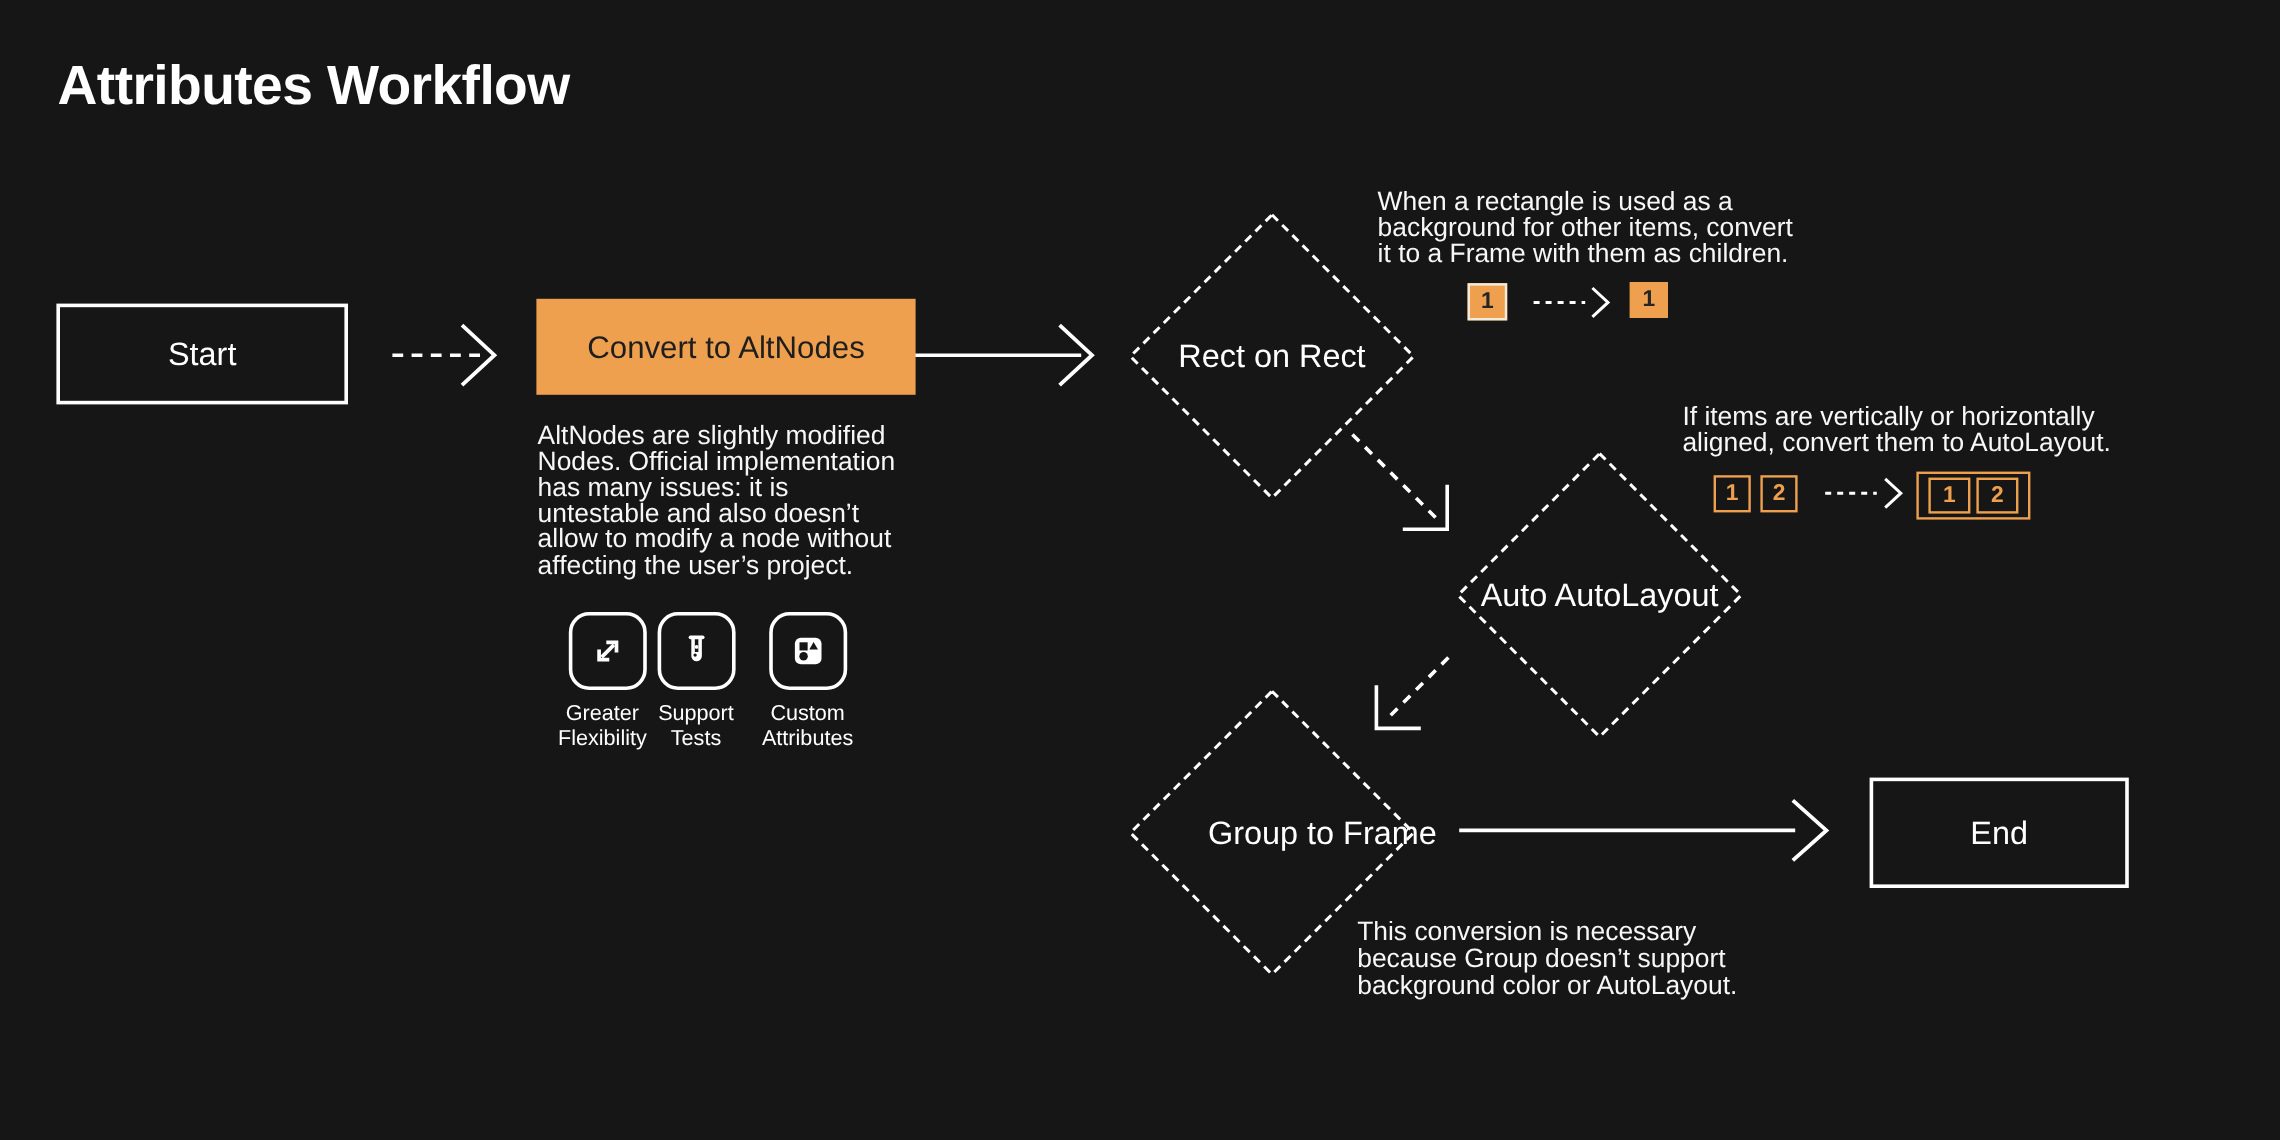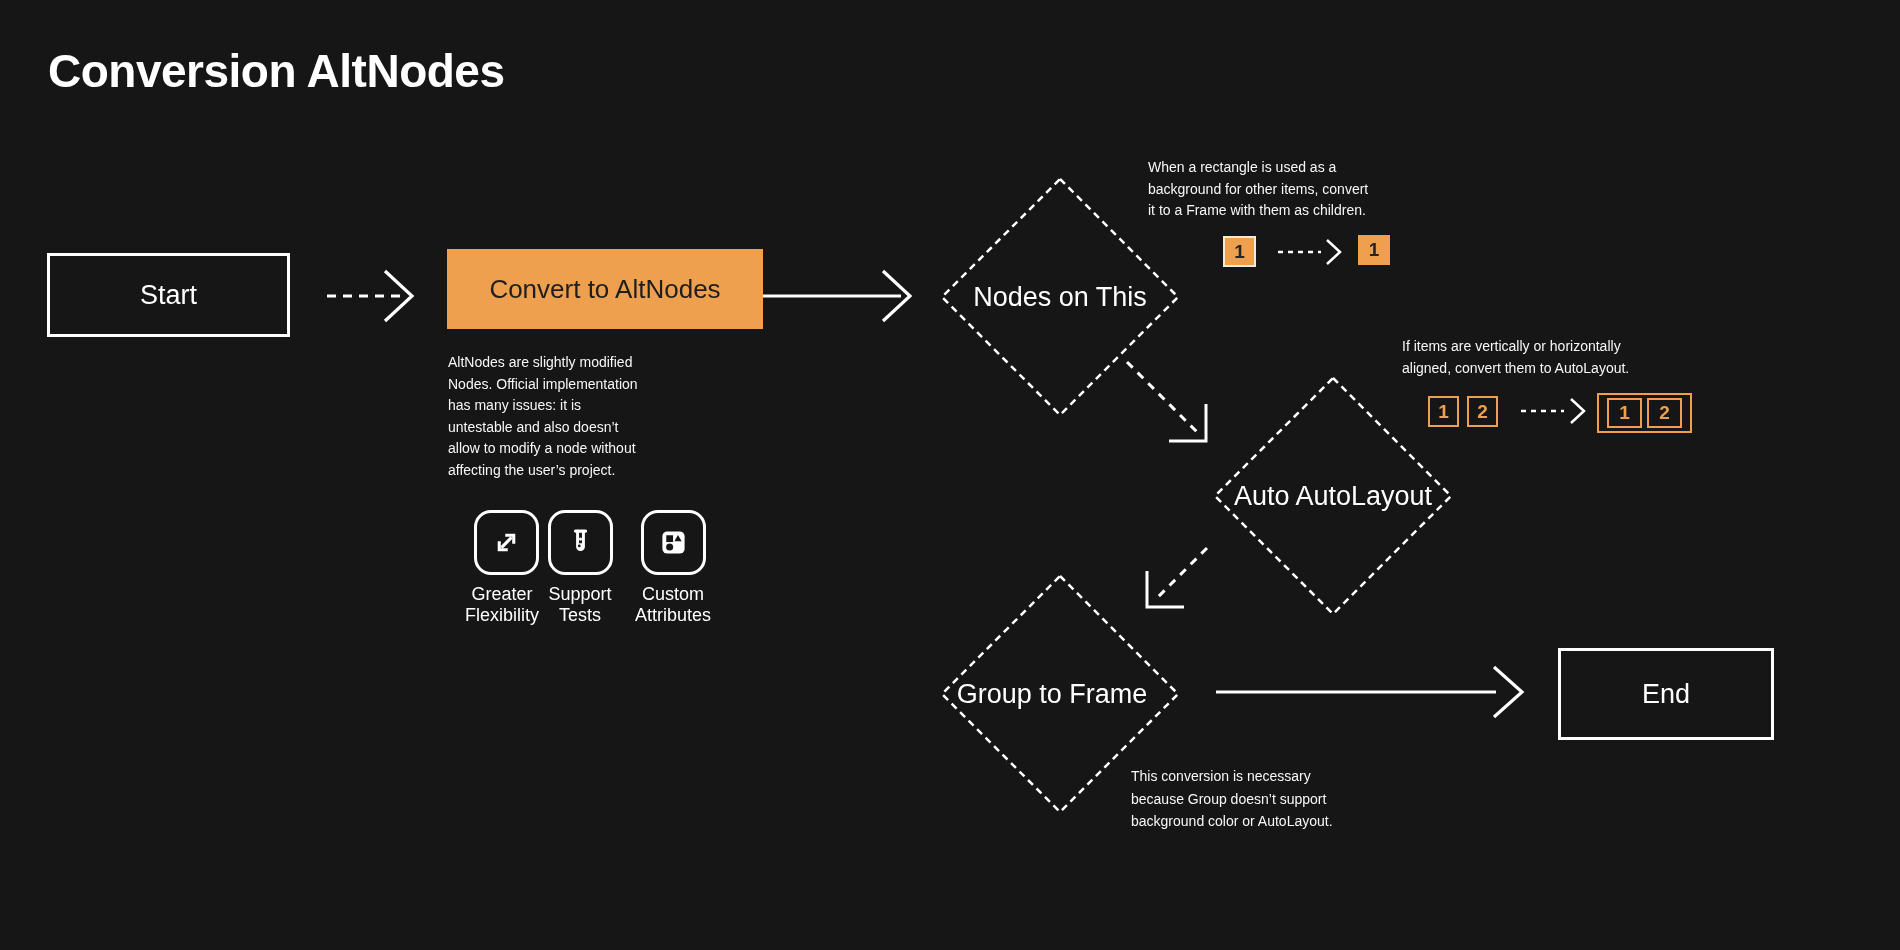--- a/index.html
+++ b/index.html
@@ -33,25 +33,25 @@
                   background: #eea04f; color: #1e1e1e; font-weight: 500; font-size: 26px; }
   #node-end     { left: 1558px; top: 648px; width: 216px; height: 92px; }
 
   
   .diamond-label {
     position: absolute; width: 236px; text-align: center;
     font-size: 27px; line-height: 32px; color: #ffffff;
   }
   #label-nodes-on-rect   { left: 942px;  top: 281px; }
   #label-auto-autolayout { left: 1215px; top: 480px; }
-  #label-group-to-frame  { left: 934px;  top: 678px; }
+  #label-group-to-frame  { left: 984px;  top: 678px; }
 
   
   .note {
-    position: absolute; font-size: 14px; line-height: 21.5px;
+    position: absolute; font-size: 22px; line-height: 21.5px;
     color: #f7f7f7; white-space: pre-line;
   }
   #altnodes-note { left: 448px;  top: 352px; }
   #hint1-text    { left: 1148px; top: 157px; }
   #hint2-text    { left: 1402px; top: 336px; }
   #hint3-text    { left: 1131px; top: 765px; line-height: 22.5px; }
 
   
   .feature { position: absolute; width: 100px; display: flex; flex-direction: column; align-items: center; }
   #feature-0 { left: 439px; top: 510px; align-items: flex-end; }
@@ -86,21 +86,21 @@
     width: 35px; height: 30px; border: 2px solid #eea04f; color: #eea04f;
     display: flex; align-items: center; justify-content: center;
     font-size: 19px; font-weight: 700;
   }
 </style>
 </head>
 <body>
 
 <div>
 
-  <h1 id="page-title">Conversion AltNodes</h1>
+  <h1 id="page-title">Attributes Workflow</h1>
 
   <svg id="connector-layer" viewBox="0 0 1900 950" fill="none" stroke="#ffffff">
 
     <g>
       <line x1="327" y1="296" x2="402" y2="296" stroke-width="3" stroke-dasharray="9 7"></line>
       <polyline points="385,271 412,296 385,321" stroke-width="3.2"></polyline>
     </g>
 
     <g>
       <line x1="755" y1="296" x2="901" y2="296" stroke-width="3"></line>
@@ -138,21 +138,21 @@
       <polyline points="1571,399 1584,411 1571,423" stroke-width="2.5"></polyline>
     </g>
   </svg>
 
   <div id="node-start" class="node rect-node">Start</div>
 
   <div id="node-convert" class="node">Convert to AltNodes</div>
 
   <div id="node-end" class="node rect-node">End</div>
 
-  <div id="label-nodes-on-rect" class="diamond-label">Nodes on This</div>
+  <div id="label-nodes-on-rect" class="diamond-label">Rect on Rect</div>
   <div id="label-auto-autolayout" class="diamond-label">Auto AutoLayout</div>
   <div id="label-group-to-frame" class="diamond-label">Group to Frame</div>
 
   <div id="altnodes-note" class="note">AltNodes are slightly modified
 Nodes. Official implementation
 has many issues: it is
 untestable and also doesn’t
 allow to modify a node without
 affecting the user’s project.</div>
 

